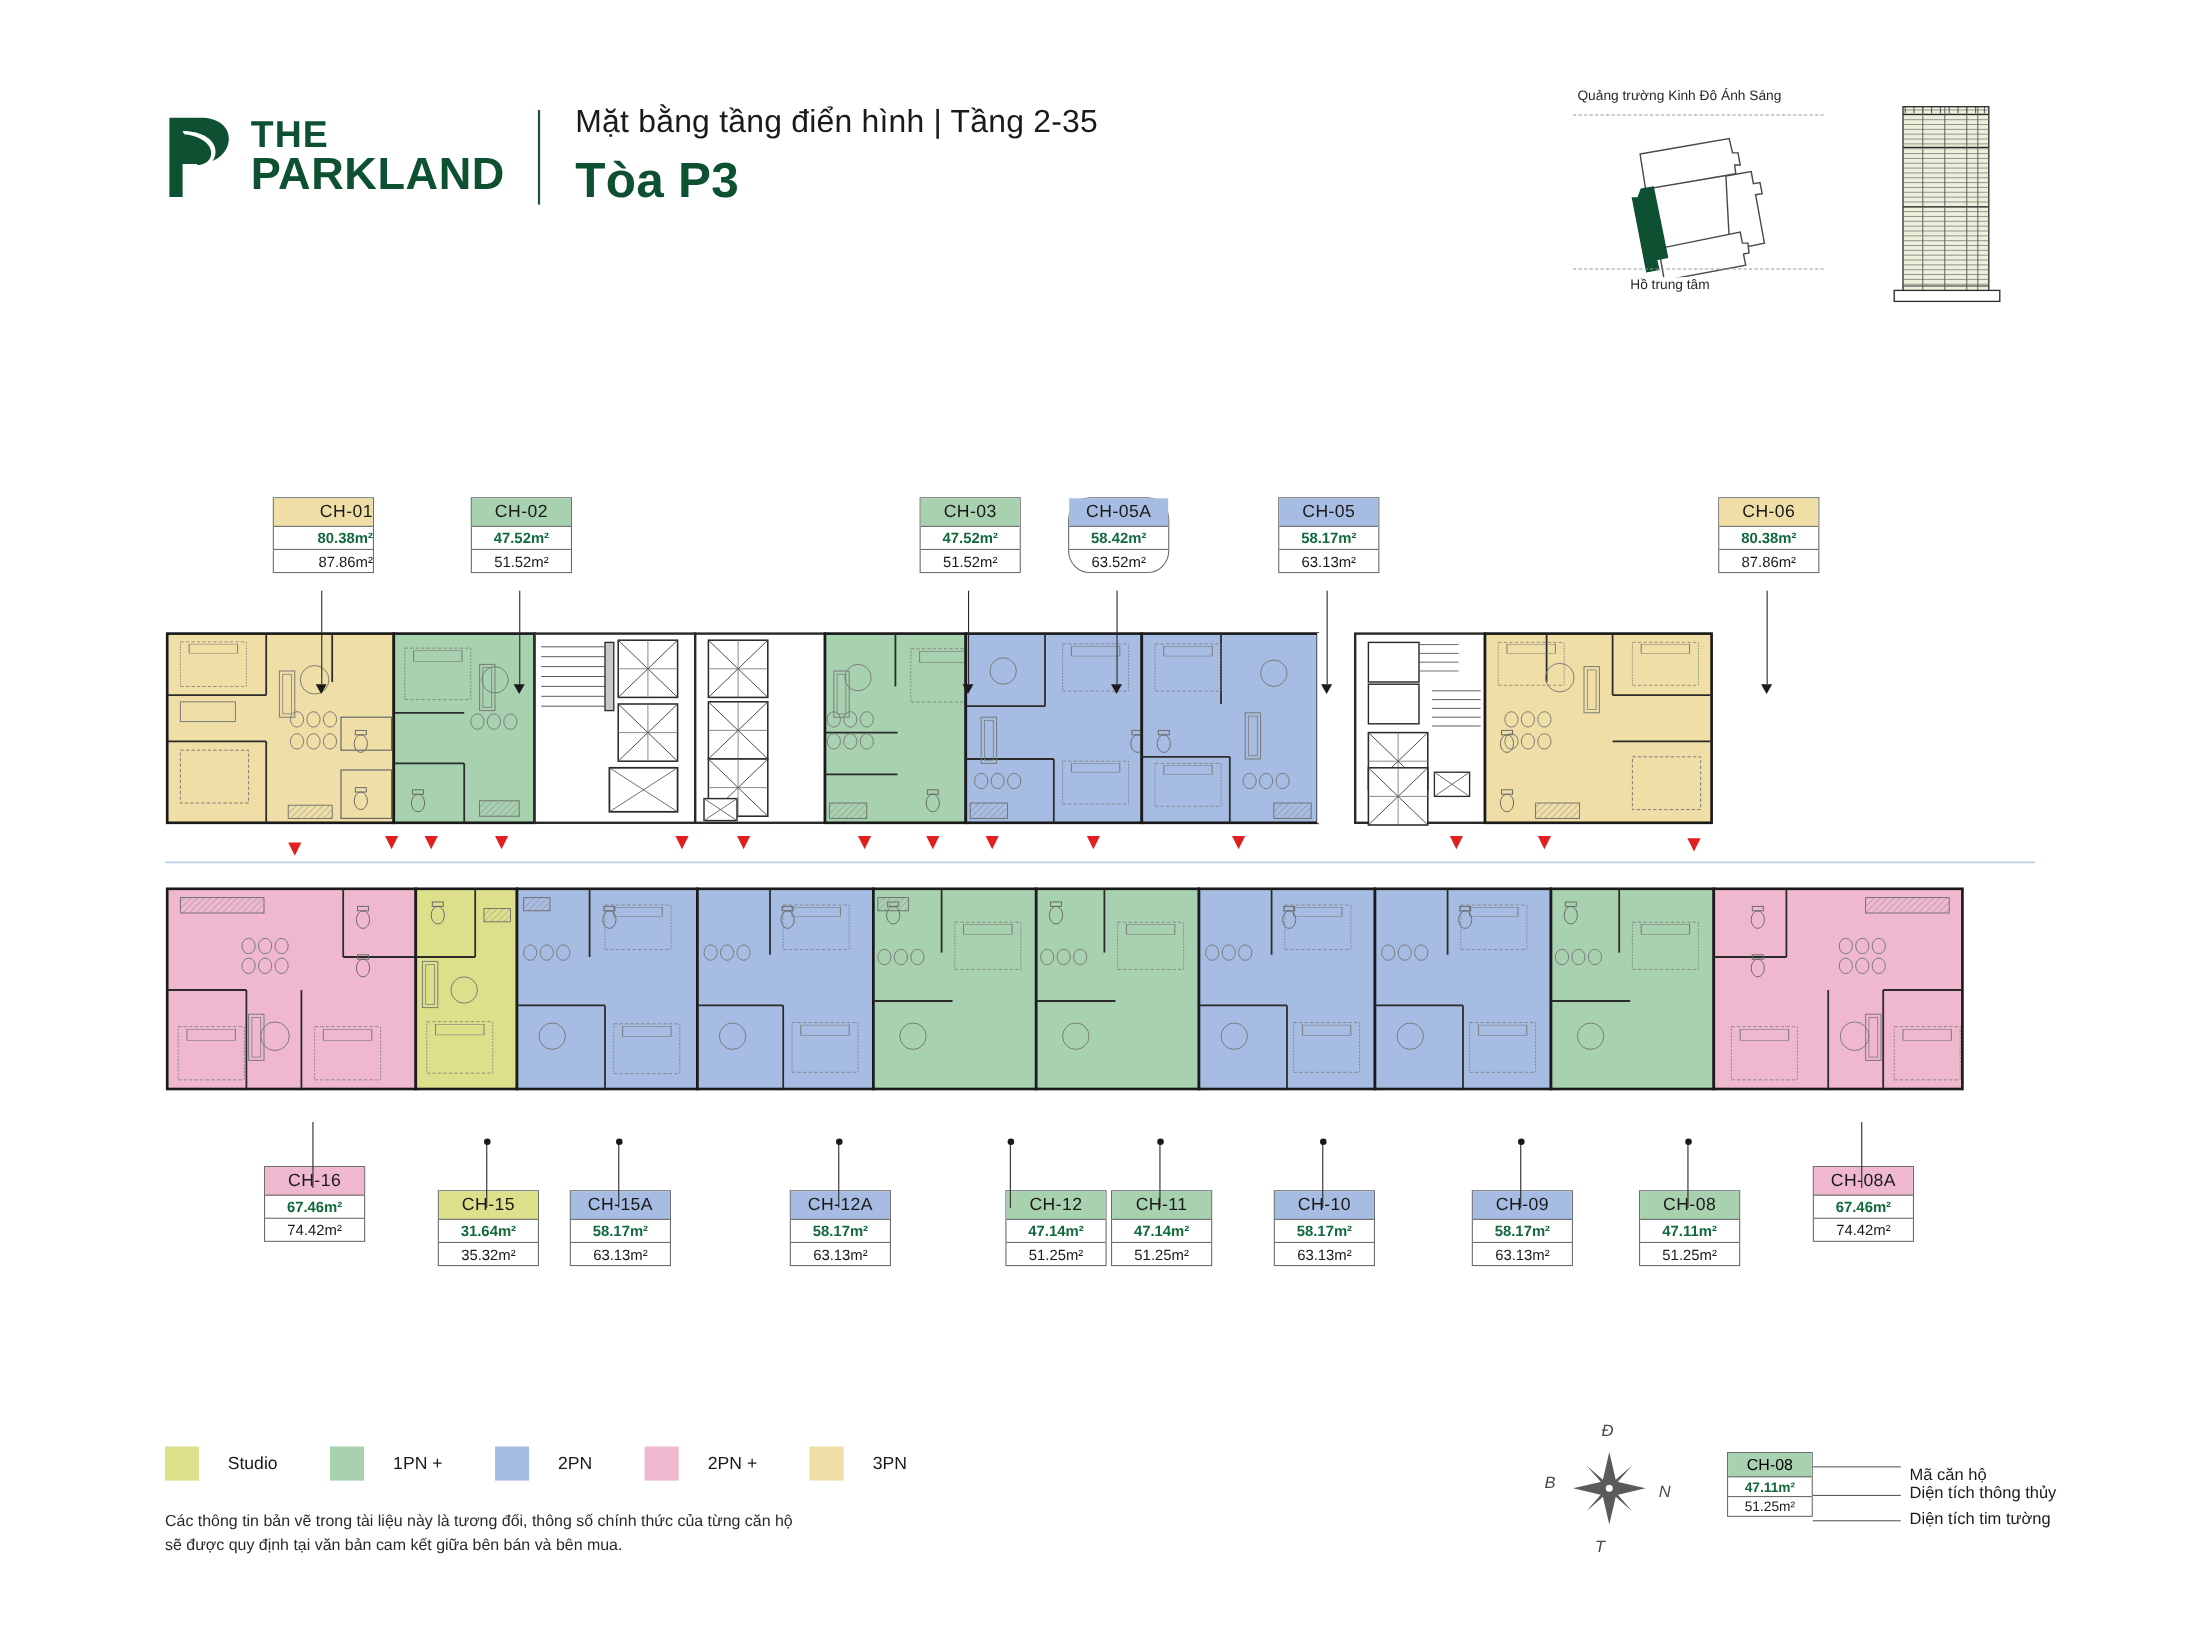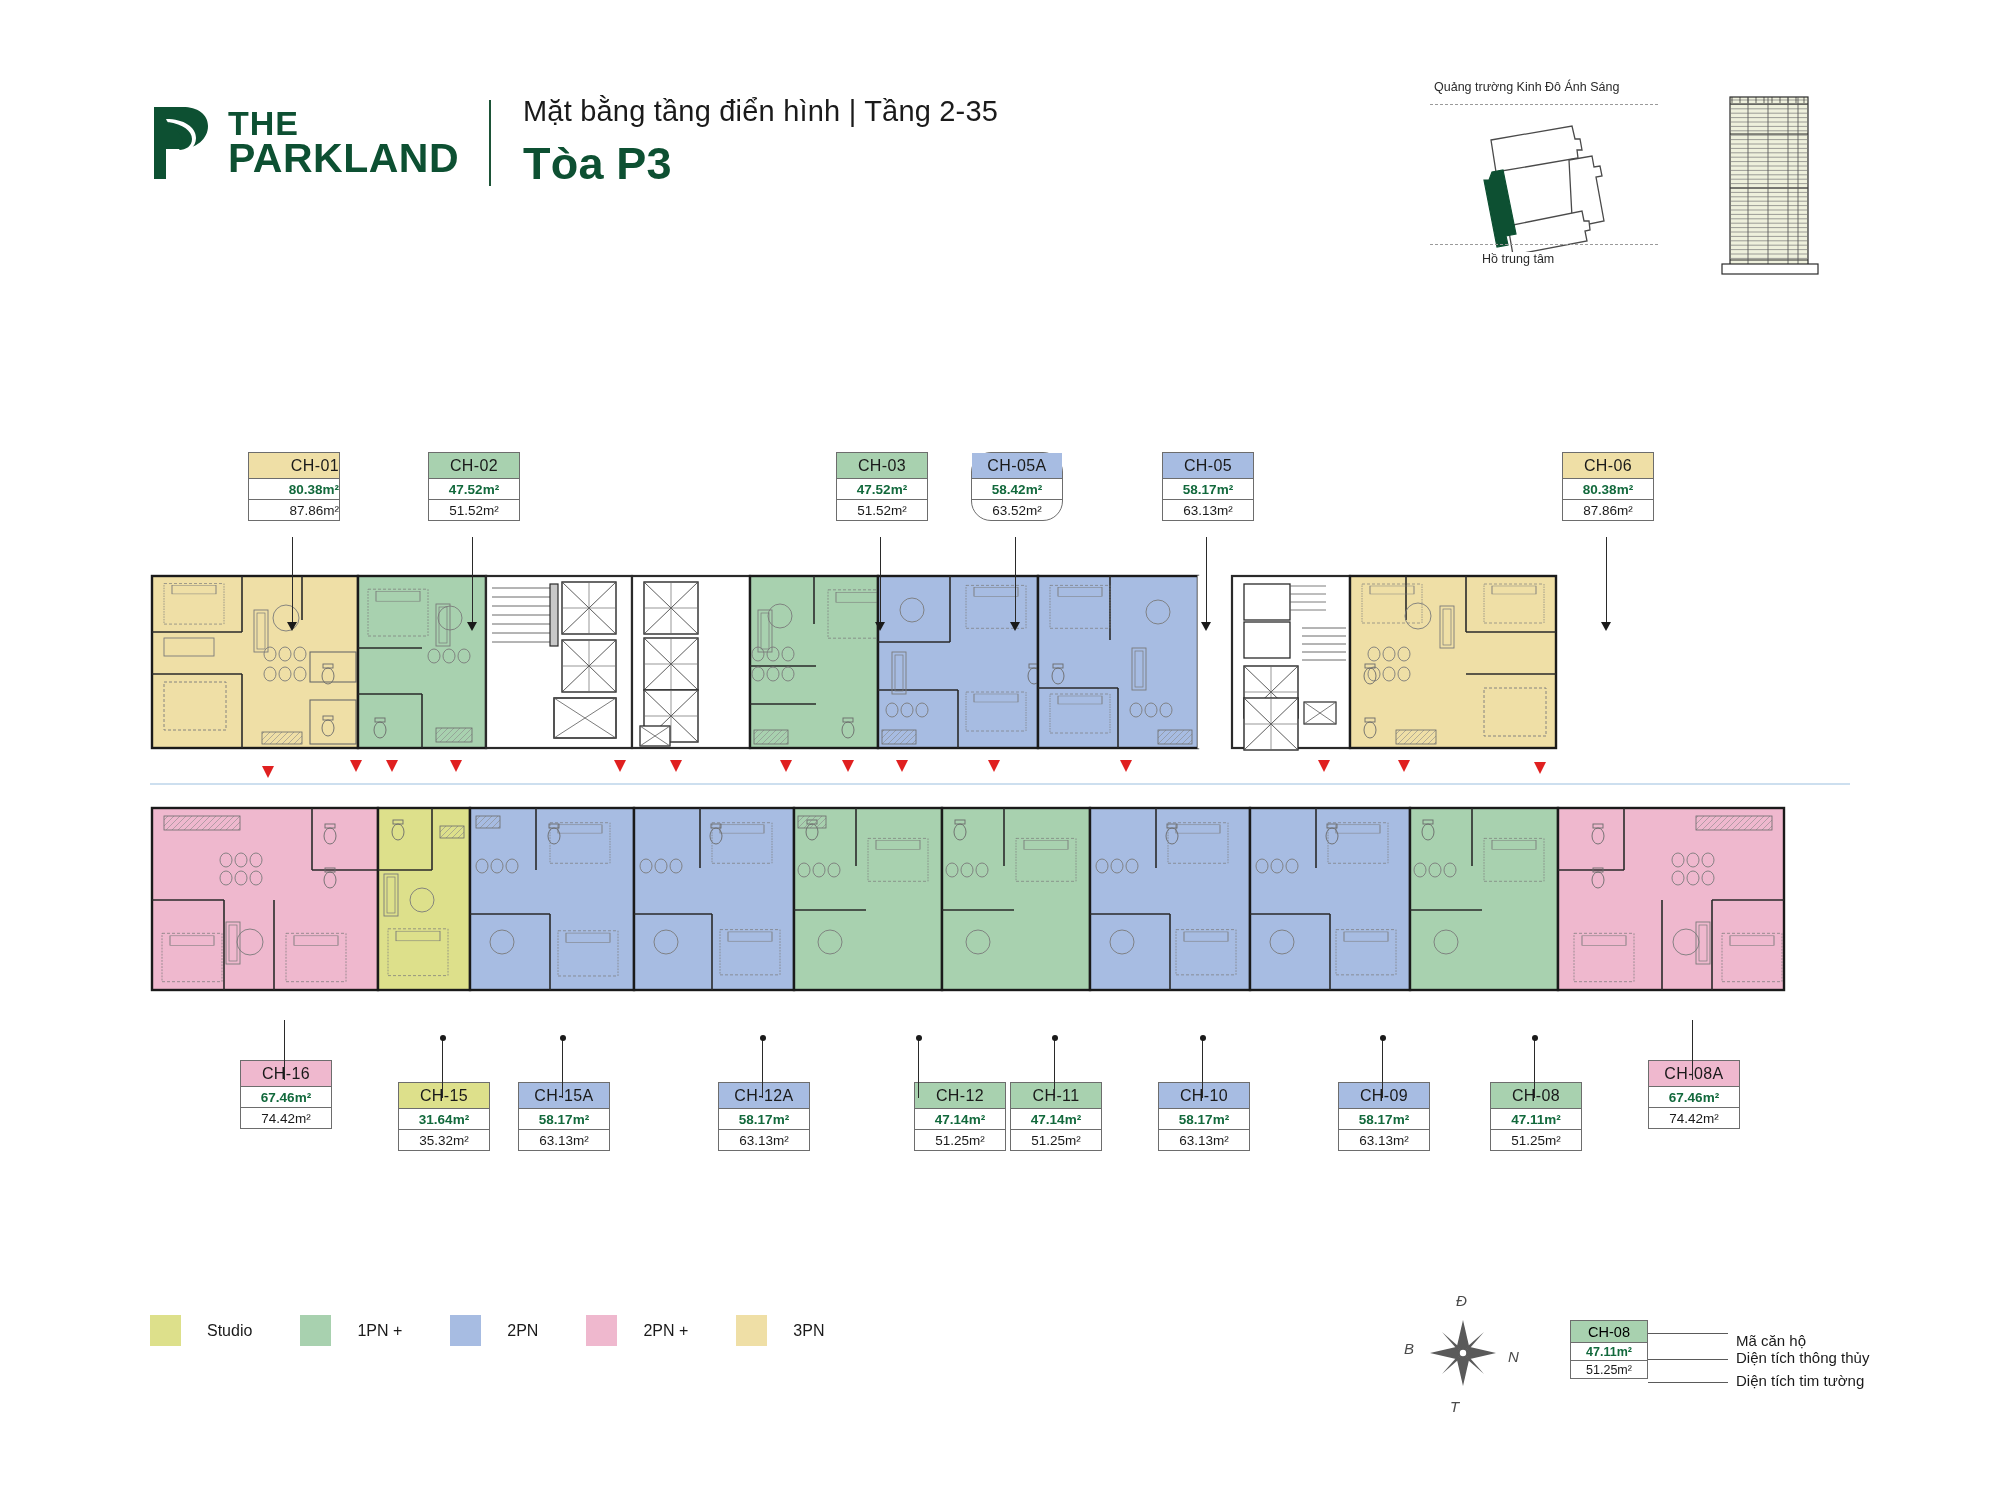--- a/index.html
+++ b/index.html
@@ -686,20 +686,24 @@
         <div class="legend-item">
           <span class="legend-sw" style="background: rgb(239, 184, 206);"></span>
           <span class="legend-lb">2PN +</span>
         </div>
         <div class="legend-item">
           <span class="legend-sw" style="background: rgb(239, 223, 166);"></span>
           <span class="legend-lb">3PN</span>
         </div>
       </div>
   </div>
+  <div id="disclaimer">
+    <div>Các thông tin bản vẽ trong tài liệu này là tương đối, thông số chính thức của từng căn hộ</div>
+    <div>sẽ được quy định tại văn bản cam kết giữa bên bán và bên mua.</div>
+  </div>
 
   <div id="compass">
     <svg width="70" height="70" viewBox="0 0 70 70" style="position:absolute; left:28px; top:28px;">
       <g fill="#5a5a5a">
         <polygon points="35,2 41,28 35,35 29,28"></polygon>
         <polygon points="68,35 42,41 35,35 42,29"></polygon>
         <polygon points="35,68 29,42 35,35 41,42"></polygon>
         <polygon points="2,35 28,29 35,35 28,41"></polygon>
         <polygon points="56,14 42,30 35,35 40,28"></polygon>
         <polygon points="56,56 40,42 35,35 42,40"></polygon>

